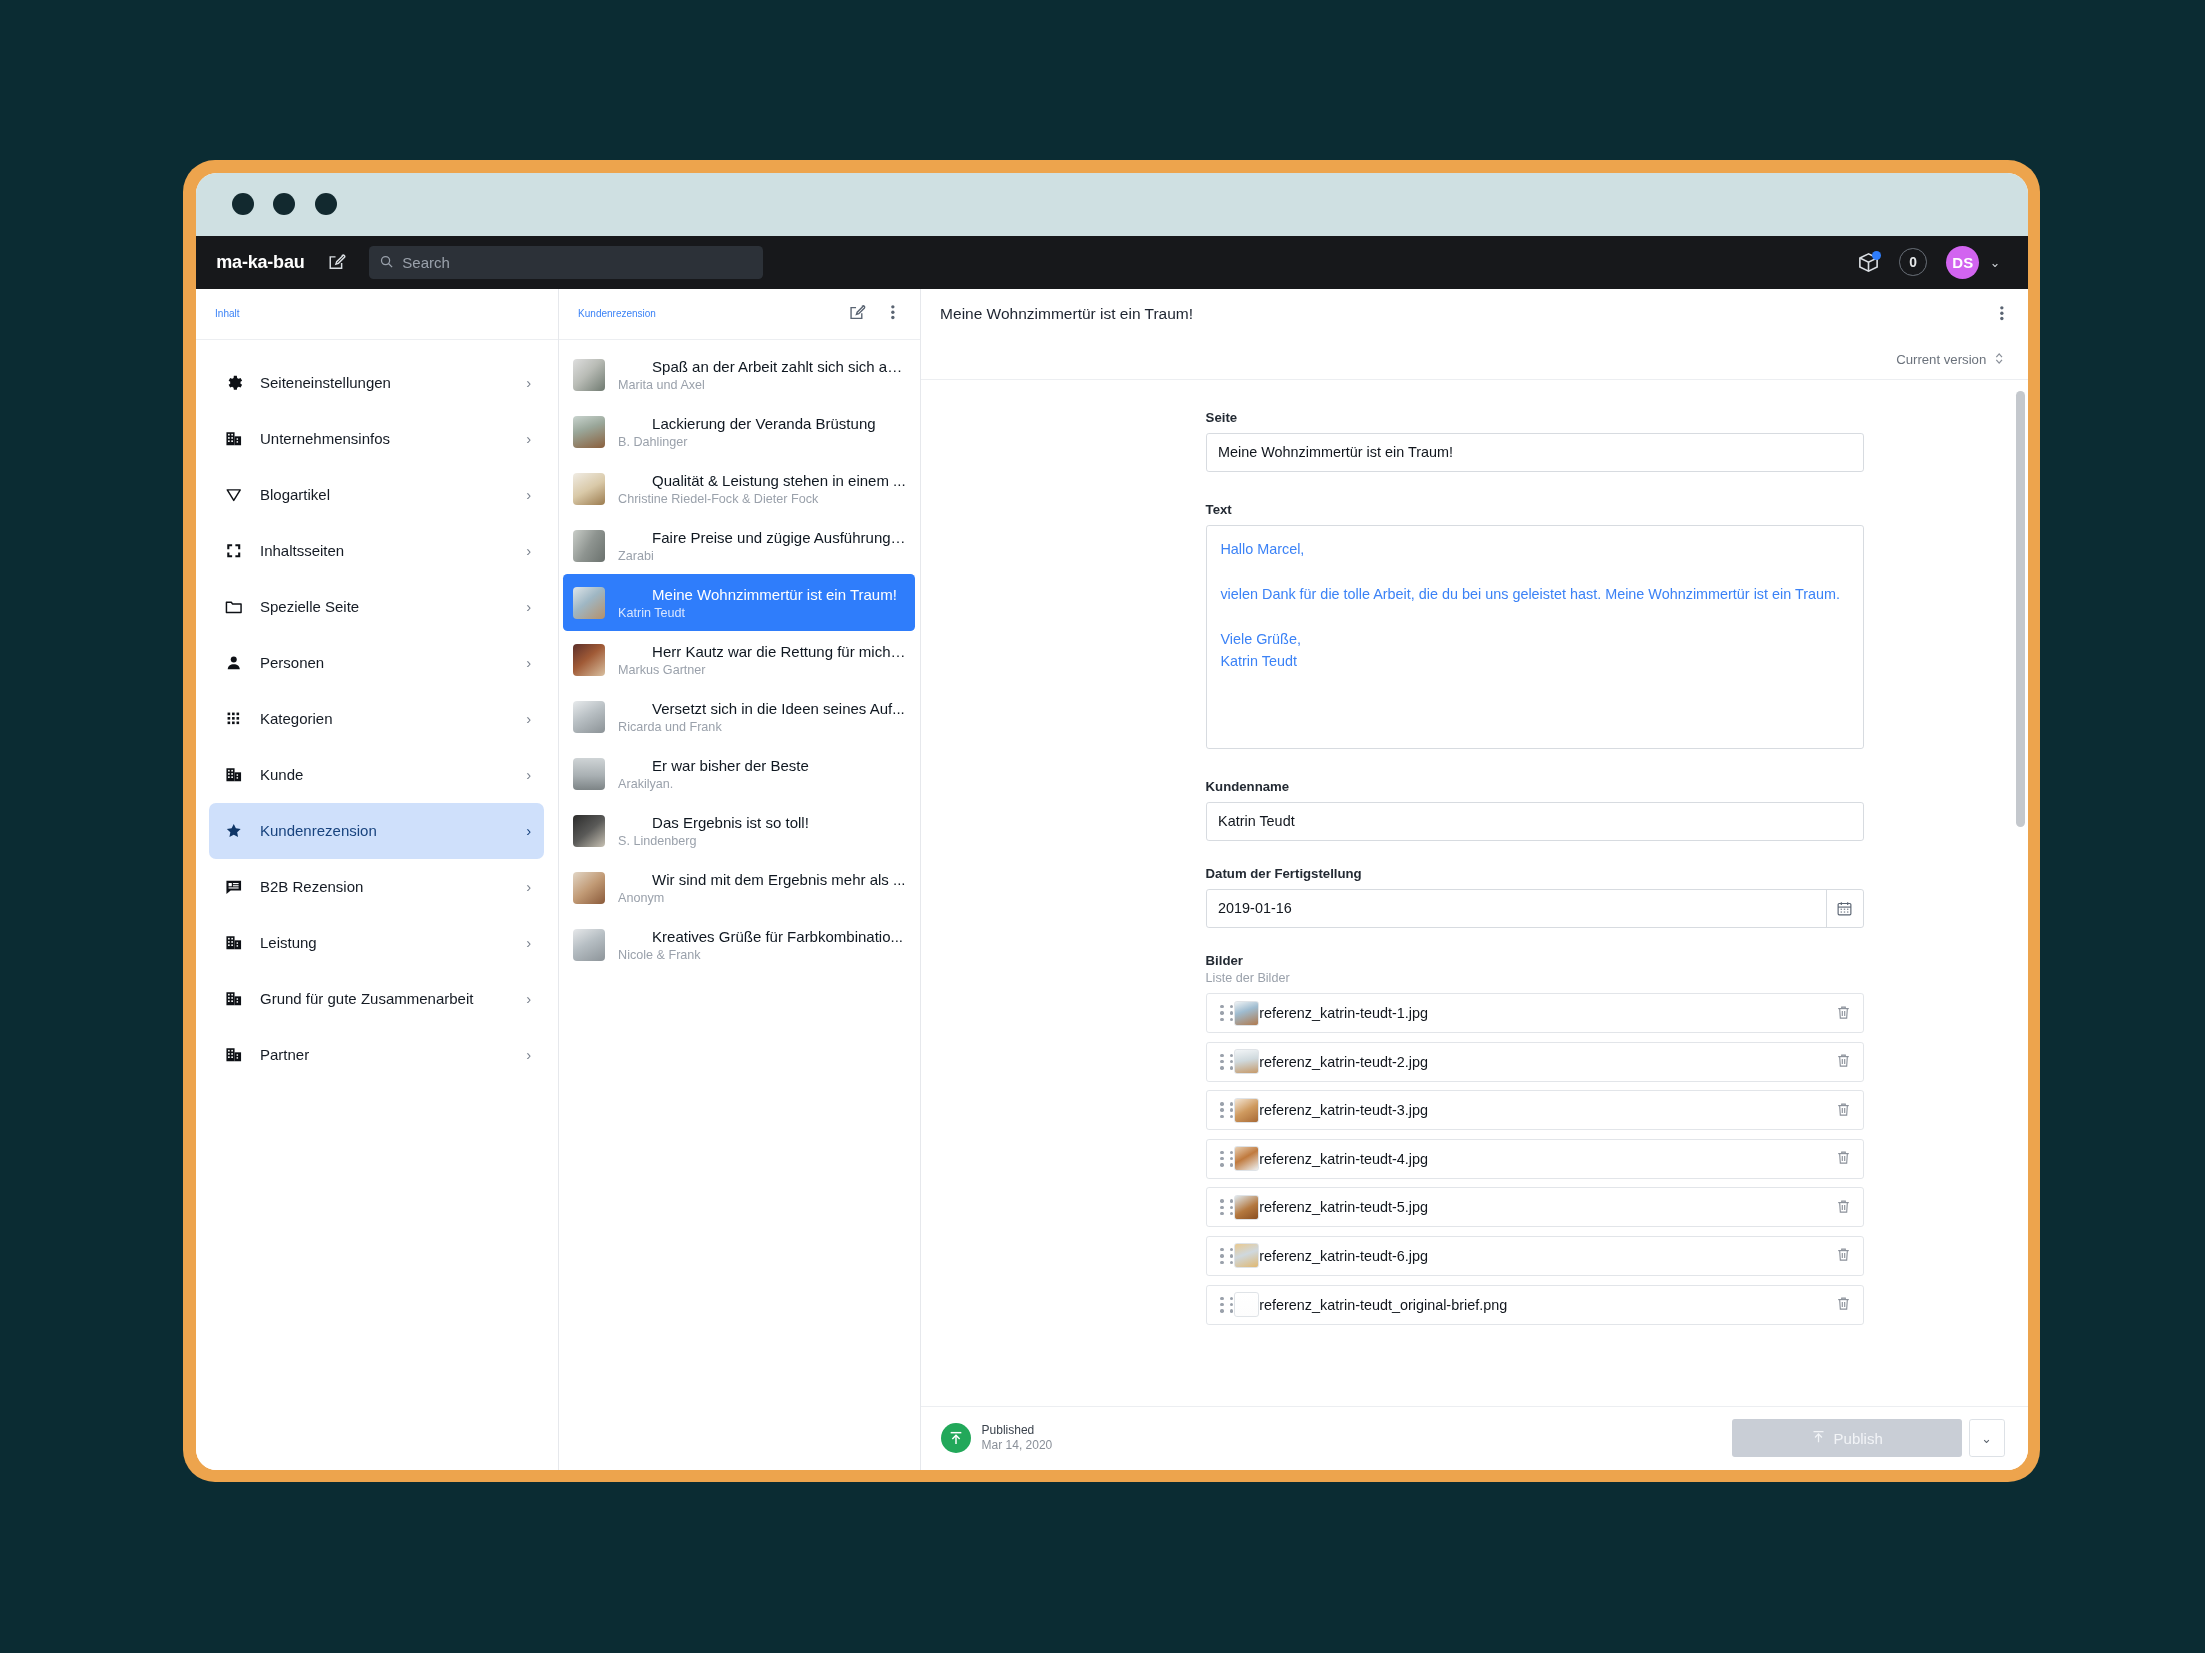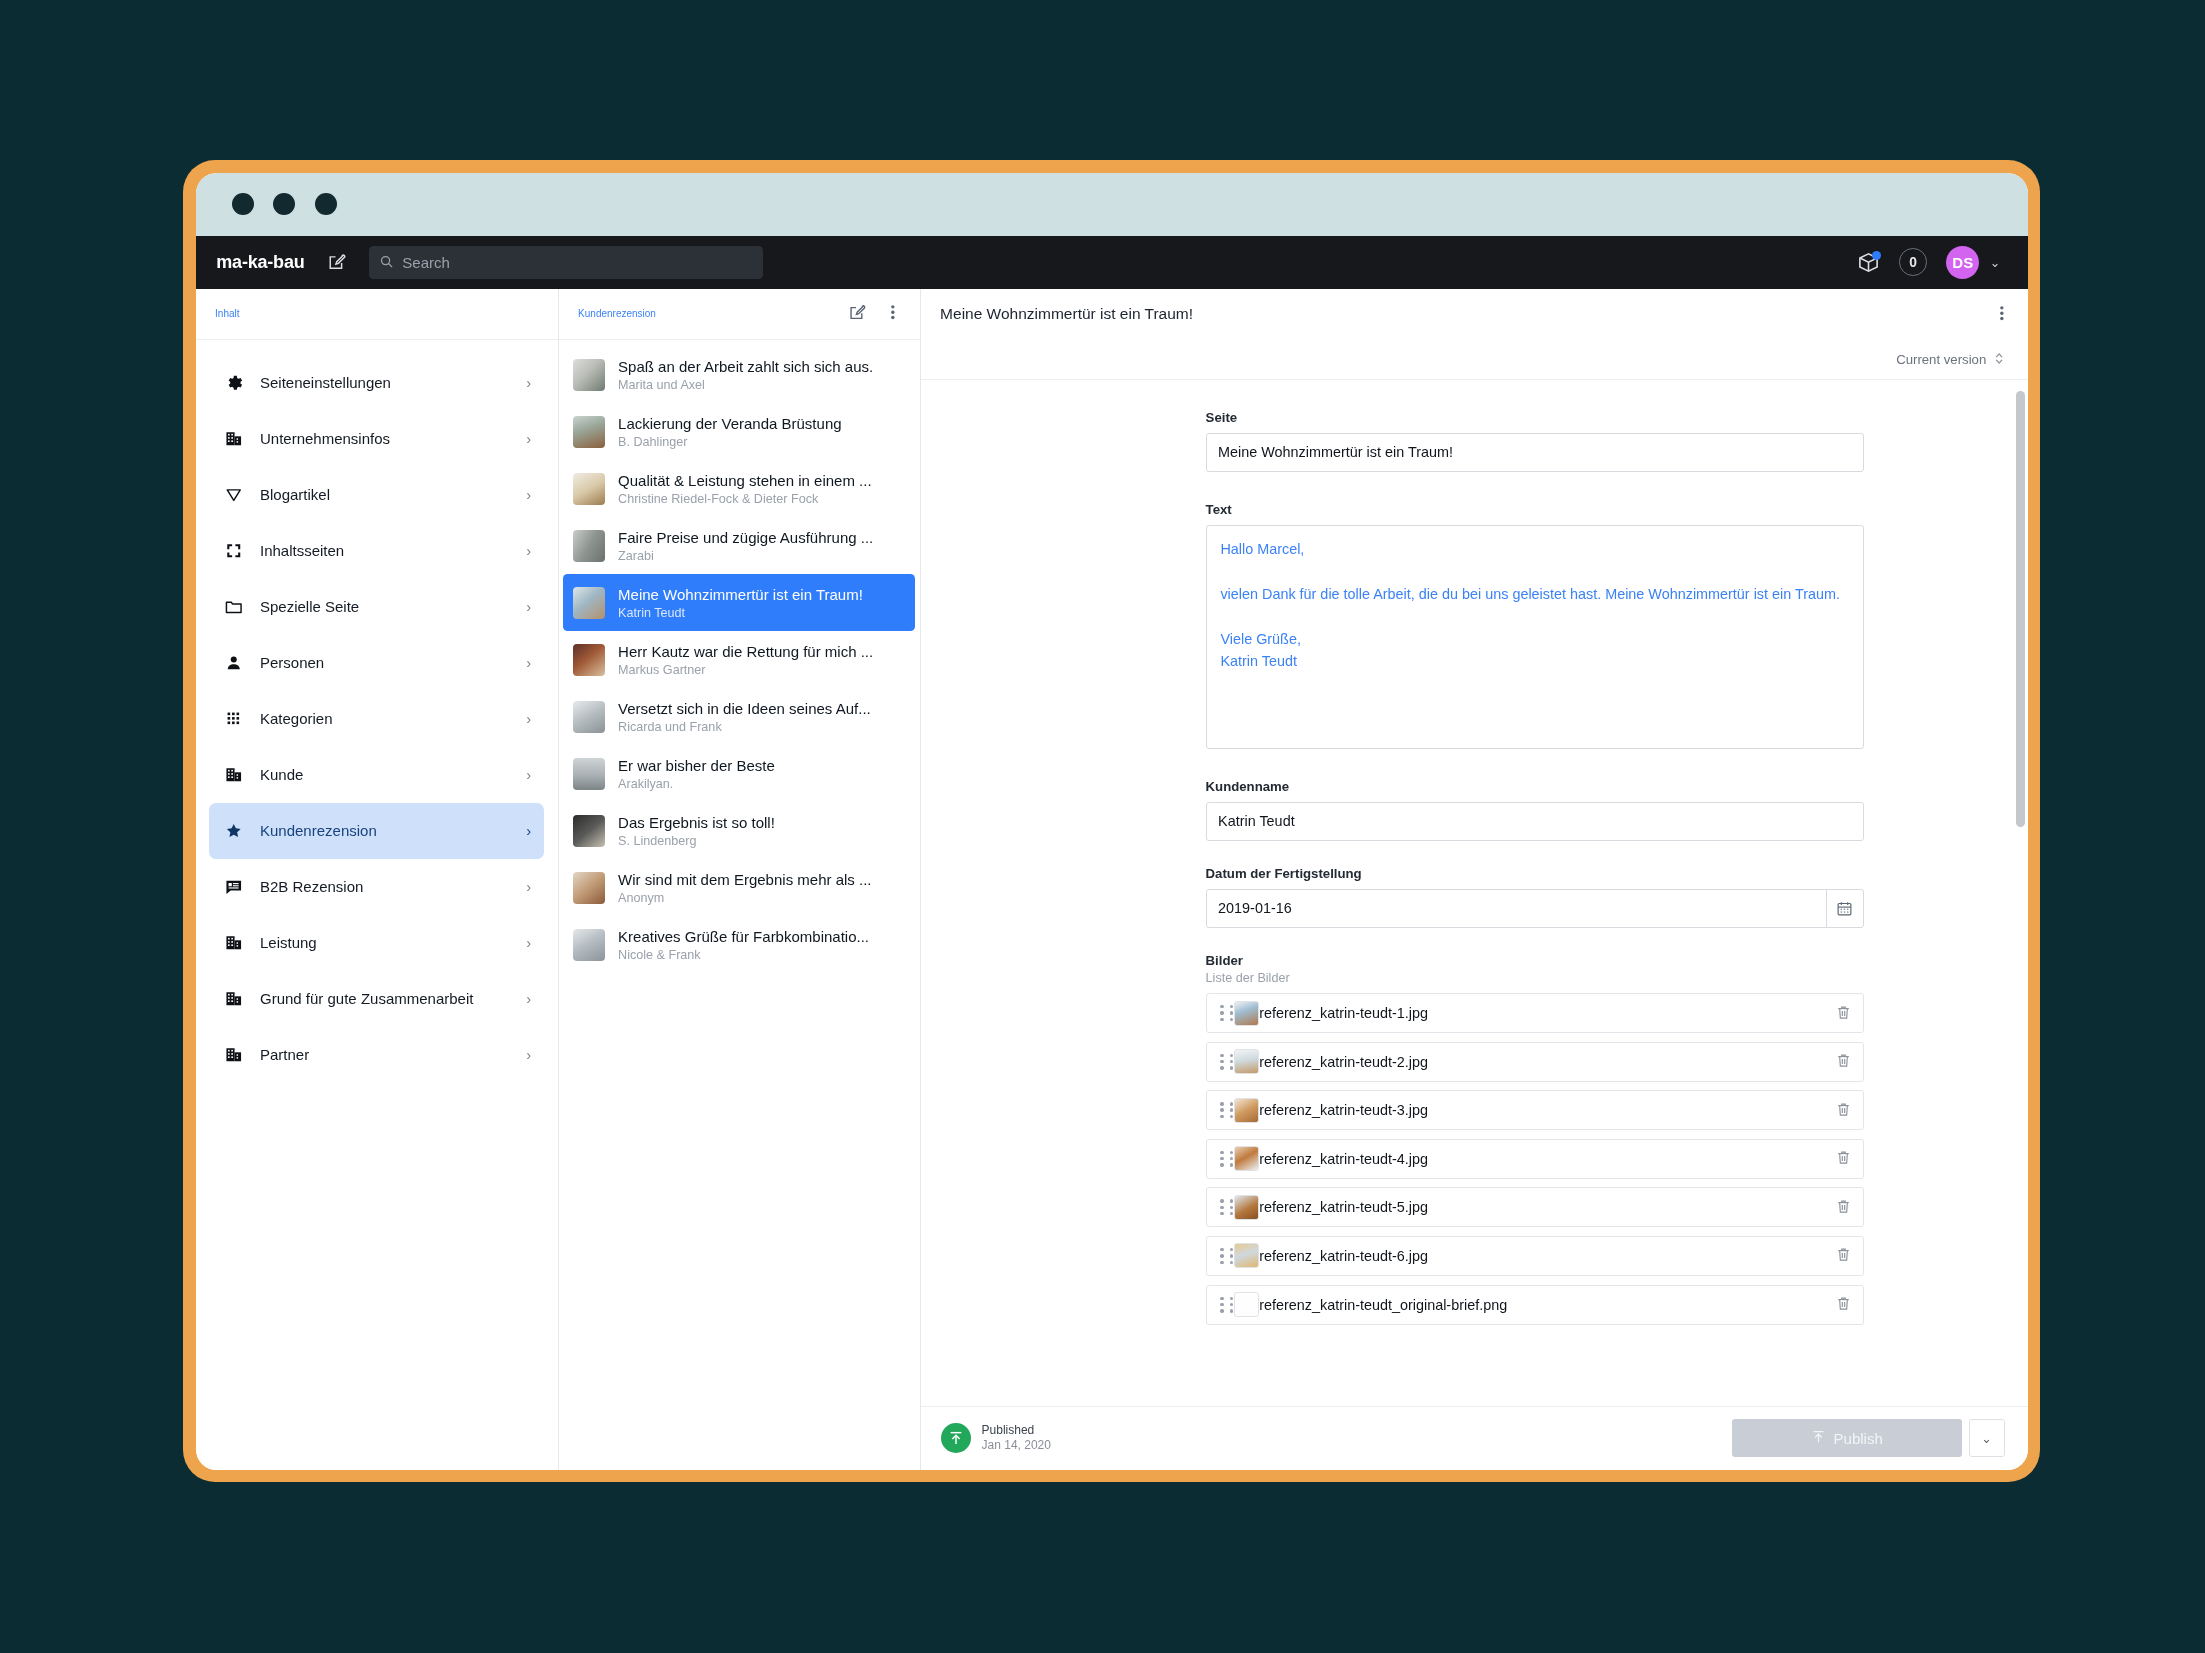--- a/index.html
+++ b/index.html
@@ -120,20 +120,21 @@
     height: 57px; display: flex; align-items: center; gap: 12.6px;
     padding: 0 9.2px 0 10.3px; margin: 0 4.6px;
     border-radius: 4.6px;
   }
   .litem .thumb { width: 32px; height: 32px; border-radius: 4px; flex: 0 0 32px; background: #bfc4c9; overflow: hidden; }
   .litem .txt { min-width: 0; flex: 1 1 auto; }
   .litem .ti {
     font-size: 15px; color: #0f1720;
     white-space: nowrap; overflow: hidden; text-overflow: ellipsis;
     line-height: 1.22;
+    margin-left: 34px;
   }
   .litem .sub {
     font-size: 12.6px; color: #9aa1ab; margin-top: 1.7px;
     white-space: nowrap; overflow: hidden; text-overflow: ellipsis;
   }
   .litem.sel { background: #2f7dfb; }
   .litem.sel .ti { color: #ffffff; }
   .litem.sel .sub { color: #d8e6ff; }
 
   
@@ -776,21 +777,21 @@
           <div id="pub-status">
             <span id="pub-dot">
               <svg width="16" height="16" viewBox="0 0 24 24" fill="none" stroke="#ffffff" stroke-width="2.2">
                 <path d="M4 4h16"></path>
                   <path d="M12 21V8"></path>
                   <path d="M6.5 13.5 12 8l5.5 5.5"></path>
               </svg>
             </span>
             <span id="pub-text">
               <div class="l1">Published</div>
-              <div class="l2">Jan 14, 2020</div>
+              <div class="l2">Mar 14, 2020</div>
             </span>
           </div>
           <div id="footer-right">
             <div id="publish-btn">
               <span>
                 <svg width="15" height="15" viewBox="0 0 24 24" fill="none" stroke="#f2f4f7" stroke-width="2">
                   <path d="M4 4h16"></path>
                     <path d="M12 21V8"></path>
                     <path d="M6.5 13.5 12 8l5.5 5.5"></path>
                 </svg>

